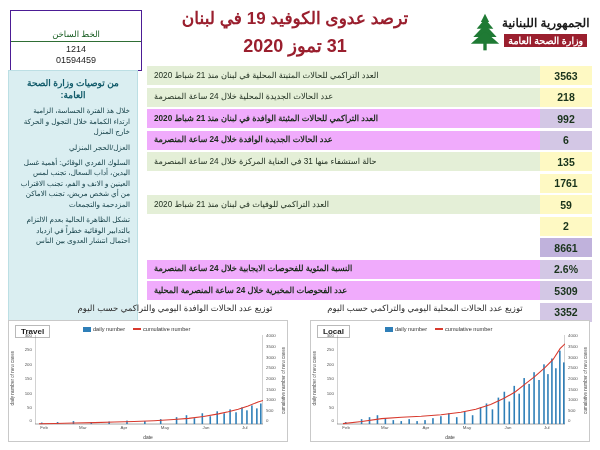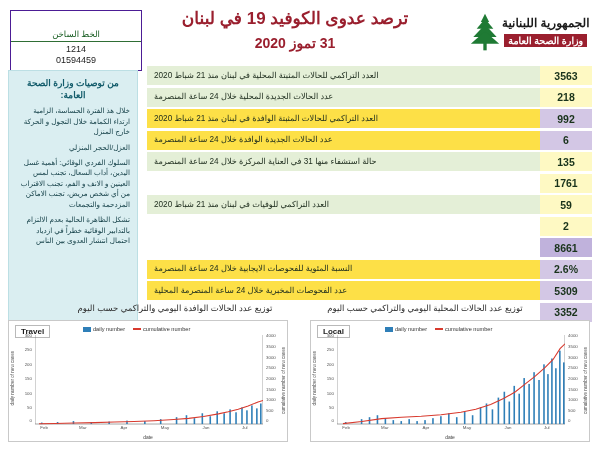--- a/index.html
+++ b/index.html
@@ -30,21 +30,21 @@
   .hotline .hl-num { font-size: 9px; color: #1d1d1d; line-height: 1.25; }
 
   .title-wrap {
     position: absolute; top: 8px; left: 130px; width: 330px;
     text-align: center; direction: rtl;
   }
   .title-main {
     font-size: 17px; font-weight: bold; color: #9a1f2e; letter-spacing: 0;
   }
   .title-date {
-    font-size: 14px; font-weight: bold; color: #9a1f2e; margin-top: 6px;
+    font-size: 18px; font-weight: bold; color: #9a1f2e; margin-top: 6px;
   }
 
   .logo-block {
     position: absolute; top: 6px; right: 8px; width: 128px; height: 52px;
     direction: rtl; display: flex; align-items: center; justify-content: flex-end;
   }
   .logo-text { text-align: center; direction: rtl; margin-right: 2px; }
   .logo-text .l1 { font-size: 12px; font-weight: bold; color: #1b1b1b; }
   .logo-text .l2 {
     font-size: 9.5px; font-weight: bold; color: #ffffff; background: #9a1f2e;
@@ -80,21 +80,21 @@
     flex: 1 1 auto; display: flex; align-items: center; justify-content: flex-end;
     padding: 0 7px; font-size: 8.2px; color: #1c2b1c; line-height: 1.15;
     text-align: right;
   }
   .stat-value {
     flex: 0 0 52px; display: flex; align-items: center; justify-content: center;
     font-size: 10.5px; font-weight: bold; color: #19331b;
   }
   .green  .stat-label { background: #e4efd7; }
   .green  .stat-value { background: #fef9c3; }
-  .purple .stat-label { background: #fde047; }
+  .purple .stat-label { background: #f0abfc; font-weight: bold; }
   .purple .stat-value { background: #d3c7e5; }
   .deep   .stat-label { background: #d8cfe8; }
   .deep   .stat-value { background: #c0b2dc; }
 
   
   .cap {
     position: absolute; top: 303px; font-size: 8.5px; color: #2b2b2b;
     direction: rtl; text-align: center; width: 240px;
   }
   .cap.left  { left: 55px; }

